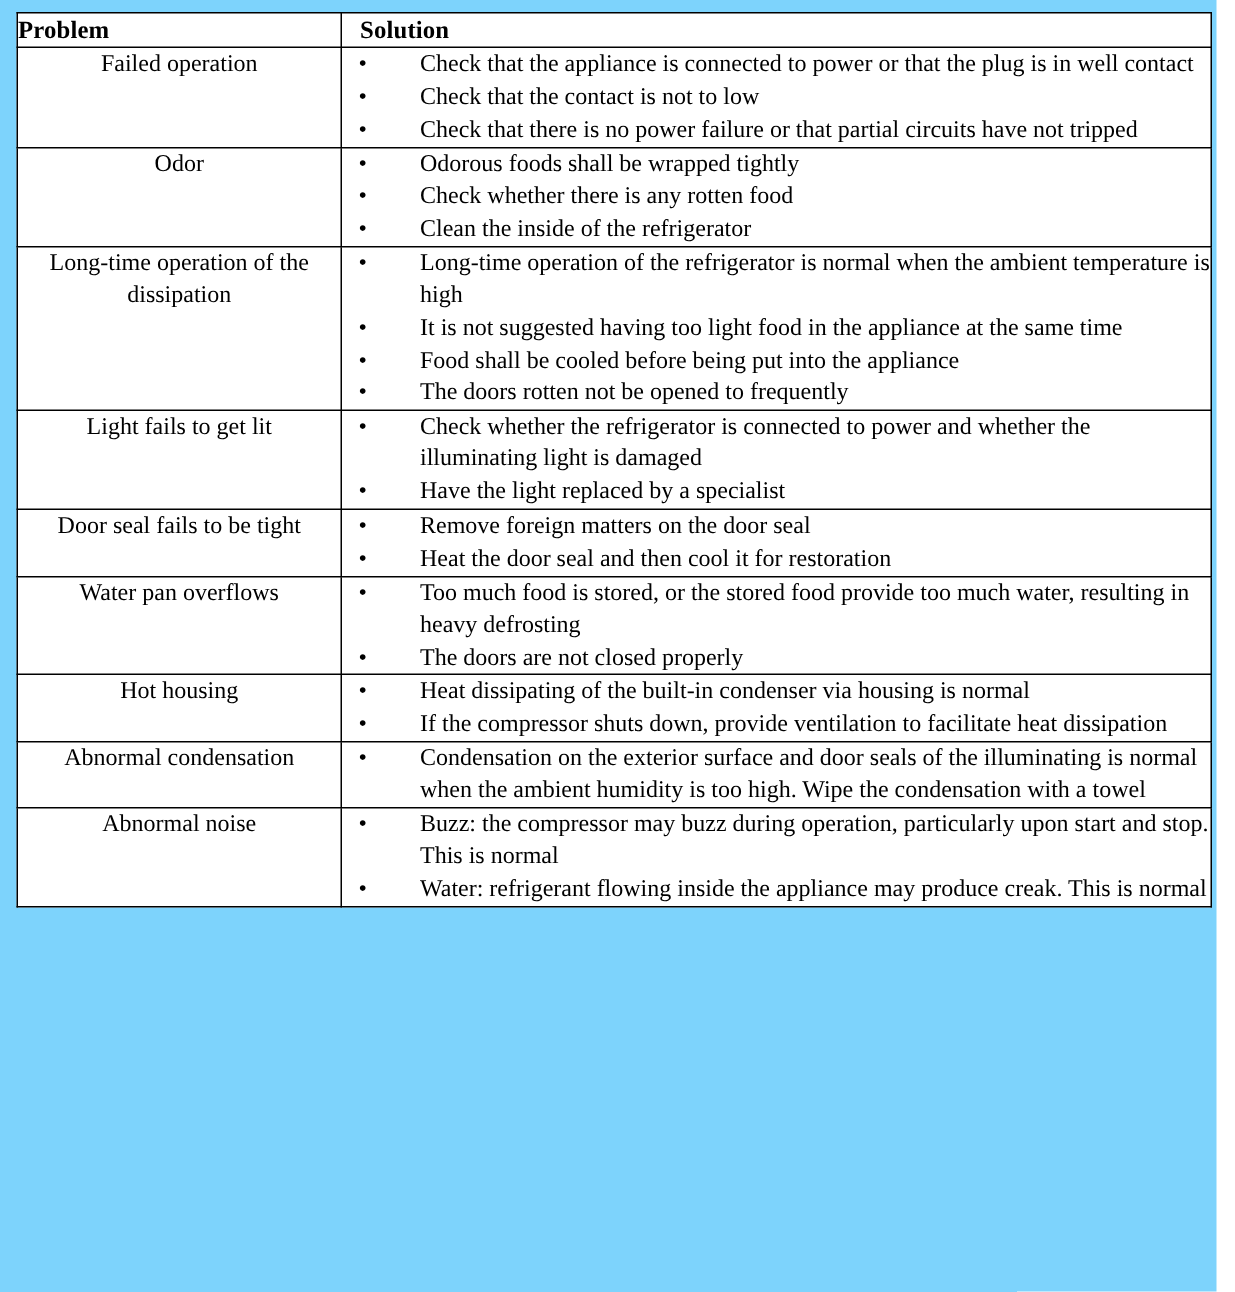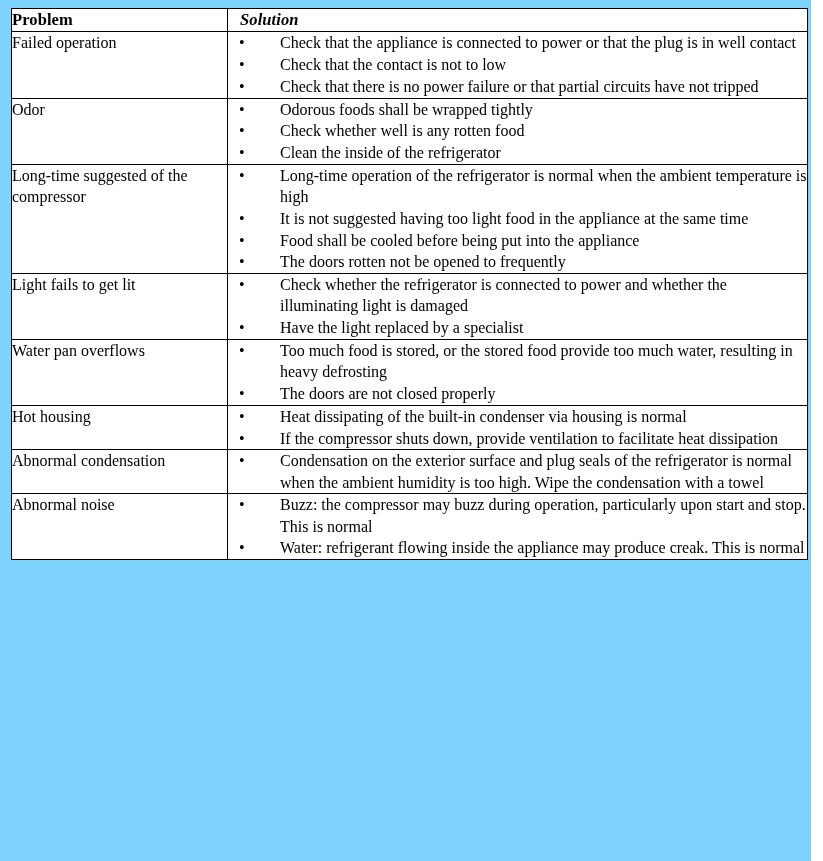--- a/index.html
+++ b/index.html
@@ -42,24 +42,24 @@
   th.header-cell {
     font-weight: bold;
     font-size: 16.5px;
     line-height: 1.35;
     text-align: left;
     padding: 4px 0 4px 10px;
     letter-spacing: 0.1px;
   }
   th.header-cell.solution-head {
     padding-left: 12px;
-    font-style: italic;
   }
 
   td.problem-cell {
+    text-align: center;
     font-size: 16px;
     line-height: 1.33;
     padding: 4px 6px 4px 6px;
   }
   td.problem-cell .problem-text {
     display: block;
   }
 
   td.solution-cell {
     padding: 3px 6px 4px 0;
@@ -131,32 +131,32 @@
             <span class="problem-text">Odor</span>
           </td>
           <td class="solution-cell">
             <ul class="solution-list">
               <li>
                 <span class="bullet-dot">•</span>
                 <span class="item-text">Odorous foods shall be wrapped tightly</span>
               </li>
               <li>
                 <span class="bullet-dot">•</span>
-                <span class="item-text">Check whether well is any rotten food</span>
+                <span class="item-text">Check whether there is any rotten food</span>
               </li>
               <li>
                 <span class="bullet-dot">•</span>
                 <span class="item-text">Clean the inside of the refrigerator</span>
               </li>
             </ul>
           </td>
         </tr>
         <tr>
           <td class="problem-cell">
-            <span class="problem-text">Long-time suggested of the compressor</span>
+            <span class="problem-text">Long-time operation of the dissipation</span>
           </td>
           <td class="solution-cell">
             <ul class="solution-list">
               <li>
                 <span class="bullet-dot">•</span>
                 <span class="item-text">Long-time operation of the refrigerator is normal when the ambient temperature is high</span>
               </li>
               <li>
                 <span class="bullet-dot">•</span>
                 <span class="item-text">It is not suggested having too light food in the appliance at the same time</span>
@@ -184,20 +184,37 @@
               </li>
               <li>
                 <span class="bullet-dot">•</span>
                 <span class="item-text">Have the light replaced by a specialist</span>
               </li>
             </ul>
           </td>
         </tr>
         <tr>
           <td class="problem-cell">
+            <span class="problem-text">Door seal fails to be tight</span>
+          </td>
+          <td class="solution-cell">
+            <ul class="solution-list">
+              <li>
+                <span class="bullet-dot">•</span>
+                <span class="item-text">Remove foreign matters on the door seal</span>
+              </li>
+              <li>
+                <span class="bullet-dot">•</span>
+                <span class="item-text">Heat the door seal and then cool it for restoration</span>
+              </li>
+            </ul>
+          </td>
+        </tr>
+        <tr>
+          <td class="problem-cell">
             <span class="problem-text">Water pan overflows</span>
           </td>
           <td class="solution-cell">
             <ul class="solution-list">
               <li>
                 <span class="bullet-dot">•</span>
                 <span class="item-text">Too much food is stored, or the stored food provide too much water, resulting in heavy defrosting</span>
               </li>
               <li>
                 <span class="bullet-dot">•</span>
@@ -224,21 +241,21 @@
           </td>
         </tr>
         <tr>
           <td class="problem-cell">
             <span class="problem-text">Abnormal condensation</span>
           </td>
           <td class="solution-cell">
             <ul class="solution-list">
               <li>
                 <span class="bullet-dot">•</span>
-                <span class="item-text">Condensation on the exterior surface and plug seals of the refrigerator is normal when the ambient humidity is too high. Wipe the condensation with a towel</span>
+                <span class="item-text">Condensation on the exterior surface and door seals of the illuminating is normal when the ambient humidity is too high. Wipe the condensation with a towel</span>
               </li>
             </ul>
           </td>
         </tr>
         <tr>
           <td class="problem-cell">
             <span class="problem-text">Abnormal noise</span>
           </td>
           <td class="solution-cell">
             <ul class="solution-list">

